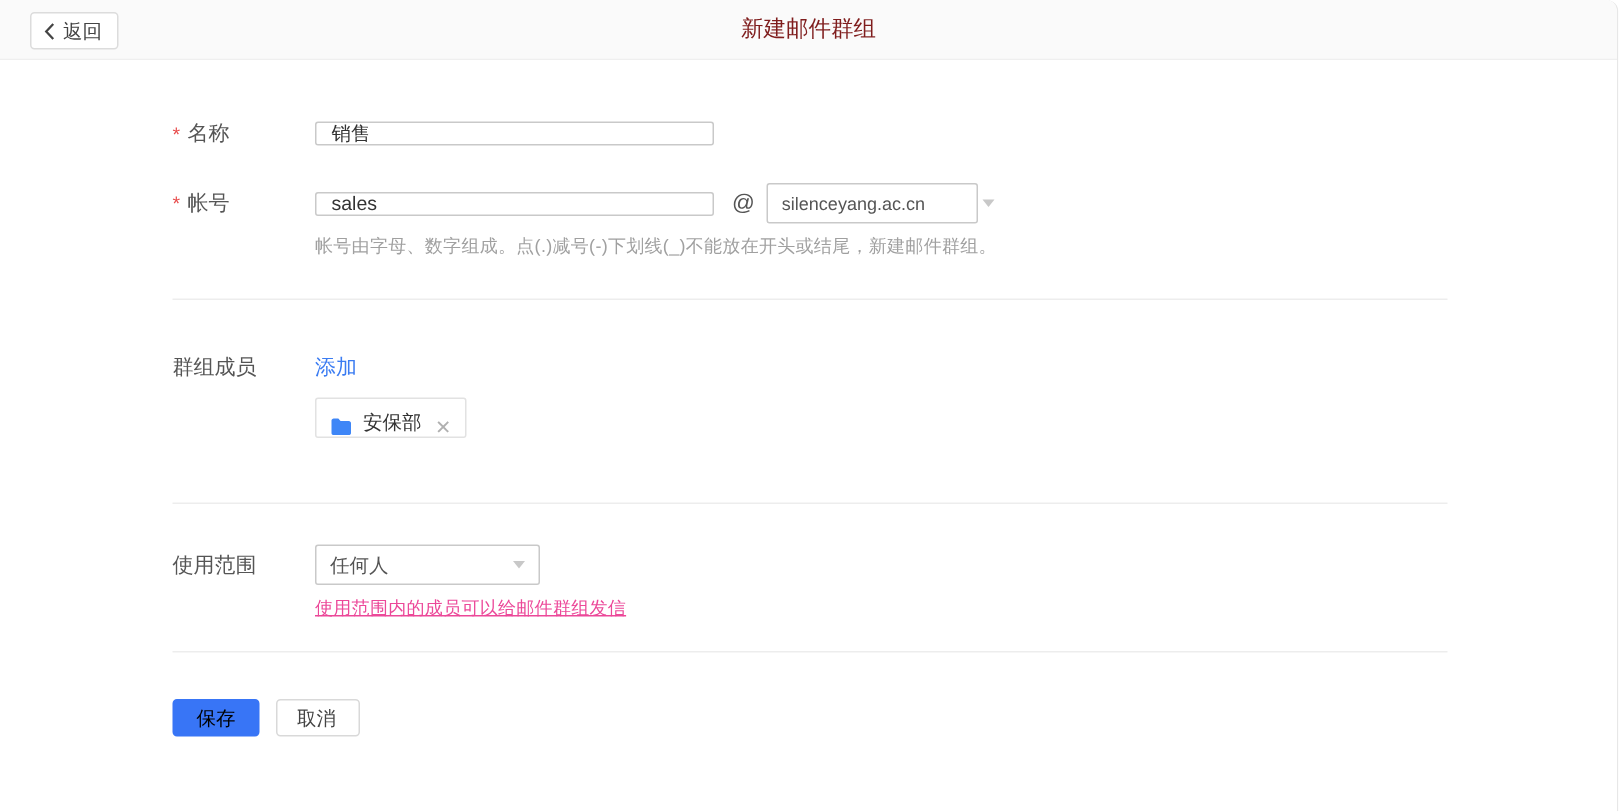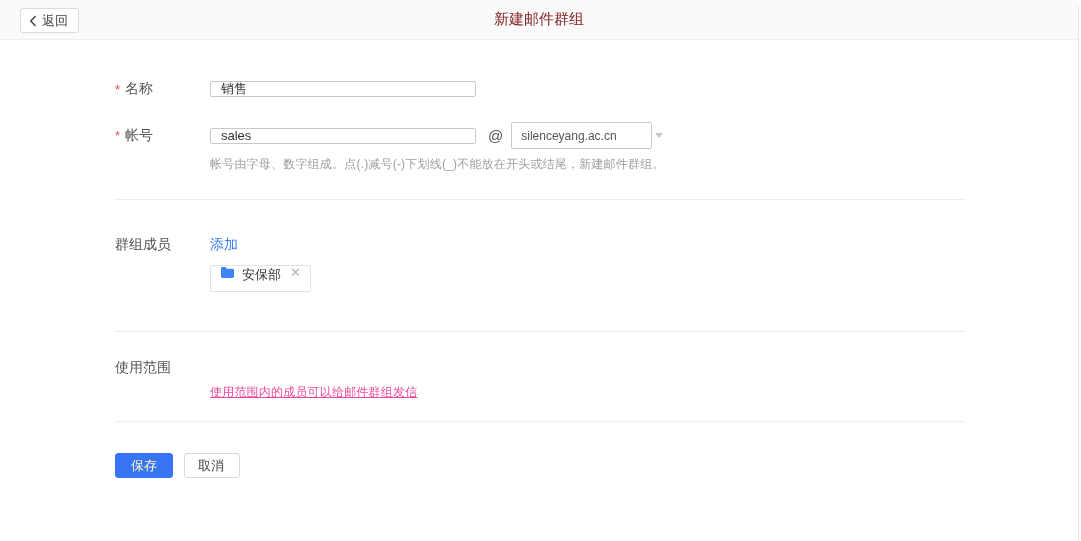--- a/index.html
+++ b/index.html
@@ -87,21 +87,21 @@
   .divider-1 { margin-top: 26px; }
   .divider-2 { margin-top: 39px; }
   .divider-3 { margin-top: 20px; }
   .row-members { margin-top: 36px; align-items: flex-start; }
   .add-link {
     font-size: 14px; color: #3b7cf2;
     text-decoration: none; cursor: pointer;
   }
   .tag-row { margin: 11px 0 0 95px; }
   .member-tag {
-    display: inline-flex; align-items: flex-start;
+    display: inline-flex; align-items: flex-end;
     height: 27px; padding: 0 9px;
     border: 1px solid #e2e2e2; border-radius: 2px;
     background: #fff;
   }
   .member-tag svg { display: block; margin-right: 7px; }
   .tag-label { font-size: 13px; color: #333; }
   .tag-close {
     margin-left: 9px;
     font-size: 13px; color: #b0b0b0;
     cursor: pointer; line-height: 1;
@@ -110,21 +110,21 @@
   .help-scope { color: #ec4899; text-decoration: underline; }
   
   .actions { margin-top: 31px; display: flex; gap: 11px; }
   .btn {
     height: 25px; padding: 0 15px;
     border-radius: 3px; font-size: 13px;
     display: inline-flex; align-items: center; justify-content: center;
     cursor: pointer;
     font-family: "Liberation Sans", "DejaVu Sans", sans-serif;
   }
-  .btn-primary { background: #3875f6; border: 1px solid #3875f6; color: #fef9c3; }
+  .btn-primary { background: #3875f6; border: 1px solid #3875f6; color: #000000; }
   .btn-default { background: #fff; border: 1px solid #d9d9d9; color: #444; padding-left: 13px; }
 </style>
 </head>
 <body>
 
 <div class="page">
 
   <div class="topbar">
     <button class="back-btn">
       <span style="display:inline-flex;">
@@ -176,20 +176,24 @@
         </span>
         <span class="tag-label">安保部</span>
         <span class="tag-close">✕</span>
       </span>
     </div>
 
     <div class="divider divider-2"></div>
 
     <div class="row row-scope">
       <div class="label-col">使用范围</div>
+      <div class="select-box select-scope">
+        <span>任何人</span>
+        <span class="caret"></span>
+      </div>
     </div>
     <div class="help help-scope">使用范围内的成员可以给邮件群组发信</div>
 
     <div class="divider divider-3"></div>
 
     <div class="actions">
       <button class="btn btn-primary">保存</button>
       <button class="btn btn-default">取消</button>
     </div>
 

